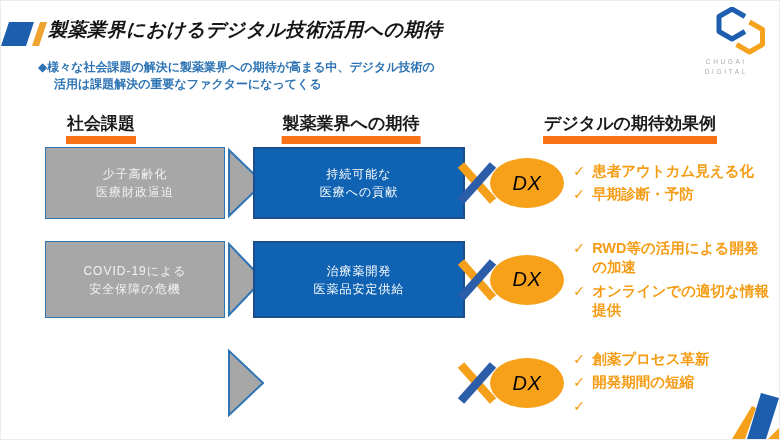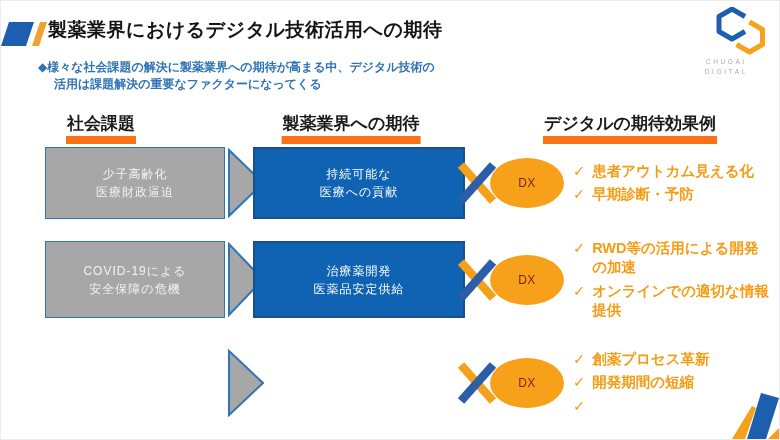--- a/index.html
+++ b/index.html
@@ -5,21 +5,21 @@
   html,body{margin:0;padding:0;background:#ffffff;}
   .slide{
     position:relative;width:780px;height:440px;background:#ffffff;
     overflow:hidden;box-sizing:border-box;border:1px solid #ececec;
     font-family:"Liberation Sans","DejaVu Sans",sans-serif;
   }
   
   .title-mark{position:absolute;left:0;top:21px;}
   .slide-title{
     position:absolute;left:47px;top:16px;margin:0;
-    font-size:19px;font-weight:bold;color:#151515;letter-spacing:.5px;white-space:nowrap;
+    font-size:19px;font-weight:bold;color:#151515;letter-spacing:.5px;white-space:nowrap;font-style:italic;
   }
   .logo{position:absolute;right:6px;top:4px;width:96px;text-align:center;}
   .logo svg{display:block;margin:2px auto 2px 38px;}
   .logo-text{font-size:6.5px;letter-spacing:2.6px;color:#a8abad;line-height:1.55;text-indent:2.6px;}
   
   .subtitle{
     position:absolute;left:37px;top:58px;
     color:#2e74b5;font-weight:bold;font-size:12px;line-height:1.45;white-space:nowrap;
   }
   .subtitle .l2{padding-left:16px;}
@@ -48,21 +48,21 @@
   }
   .expectation-box{
     left:252px;width:212px;background:#0f63b2;border:2px solid #1c4d8c;color:#ffffff;
   }
   .flow-arrow{position:absolute;left:227px;top:1px;height:calc(100% - 2px);width:36px;}
   .cross{position:absolute;left:455px;top:50%;transform:translateY(-50%);}
   .dx-ellipse{
     position:absolute;left:489px;top:50%;transform:translateY(-50%);
     width:74px;height:50px;border-radius:50%;background:#f7a11b;
     display:flex;align-items:center;justify-content:center;
-    color:#7f1d1d;font-size:12px;font-weight:normal;letter-spacing:.5px;
+    color:#000000;font-size:20px;font-weight:normal;letter-spacing:.5px;font-style:italic;
   }
   .effects{
     position:absolute;left:572px;top:0;width:206px;height:100%;margin:0;padding:0;
     list-style:none;display:flex;flex-direction:column;justify-content:center;gap:4px;
   }
   .effect-item{display:flex;gap:7px;color:#f59c15;font-weight:bold;font-size:14.5px;line-height:1.32;}
   .effect-item .check{flex:none;}
   .effect-item .etext{display:block;max-width:178px;}
   
   .corner{position:absolute;right:0;bottom:0;}

